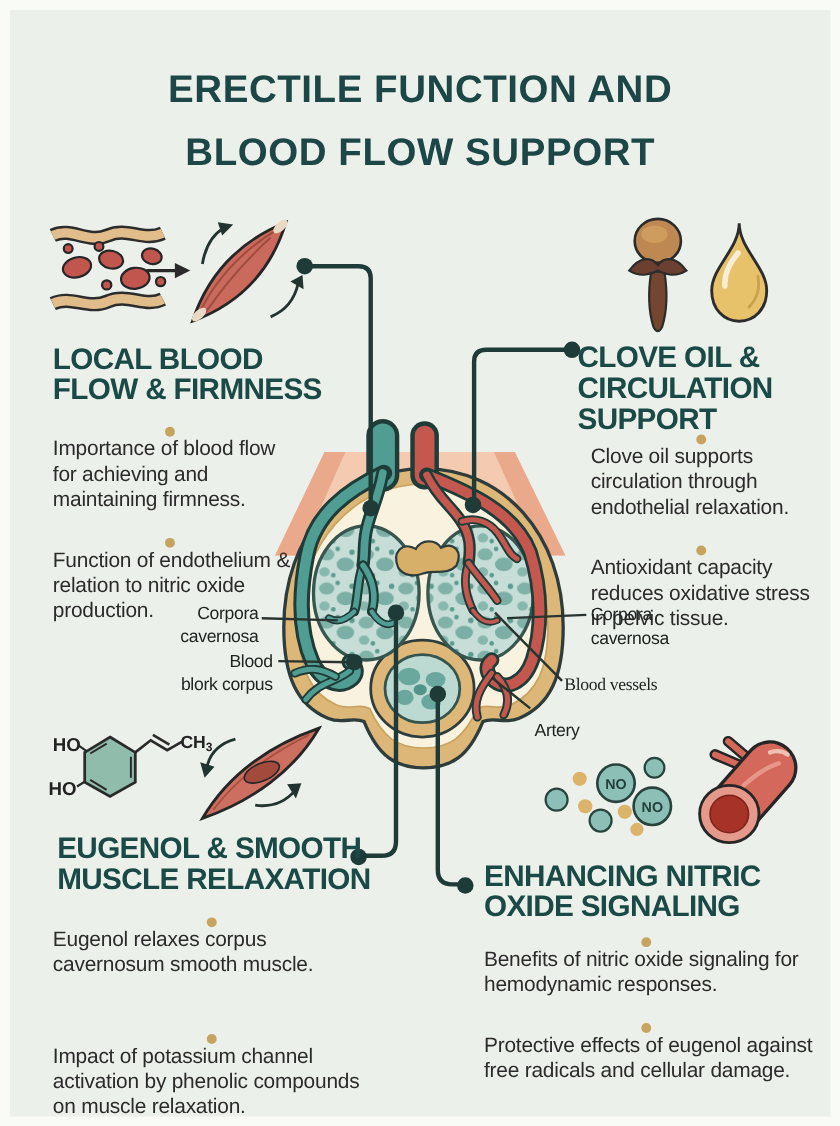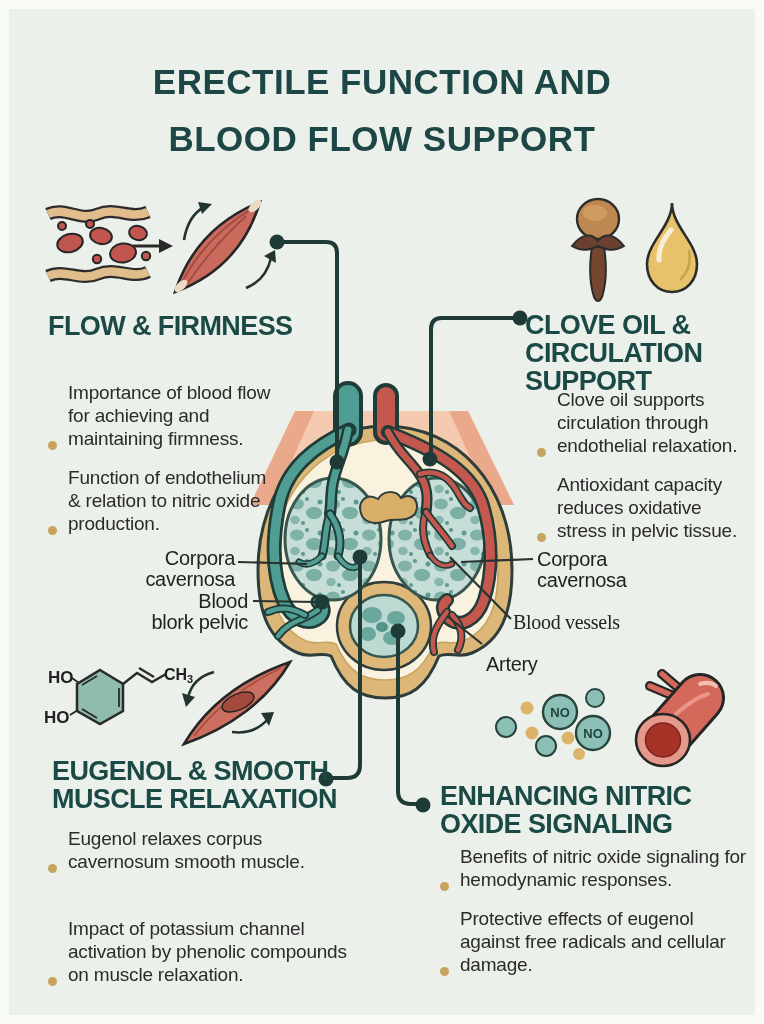--- a/index.html
+++ b/index.html
@@ -16,30 +16,30 @@
     left:0;top:44px;width:746px;text-align:center;
     color:#1d4746;font-weight:700;font-size:35px;line-height:57px;
     letter-spacing:.5px;
   }
   .sec-heading{
     color:#1b4a46;font-weight:700;font-size:27px;line-height:28px;
     letter-spacing:-0.6px;
   }
   .sec-heading span{display:block;}
   .bullets{display:flex;flex-direction:column;gap:16px;}
-  .bullet{display:flex;align-items:flex-end;}
+  .bullet{display:flex;align-items:center;flex-direction:column;}
   .bullet .dot{
     flex:0 0 auto;width:9px;height:9px;border-radius:50%;
     background:#c7a360;margin:7px 11px 0 0;
   }
   .bullet .txt{
     color:#2b2b2b;font-size:19px;line-height:23px;letter-spacing:-0.2px;
   }
   .diag-label{
-    color:#202523;font-size:20px;line-height:21px;letter-spacing:-0.3px;
+    color:#202523;font-size:16px;line-height:21px;letter-spacing:-0.3px;
   }
   .diag-label span{display:block;}
   .ra{text-align:right;}
   svg{position:absolute;left:0;top:0;}
 </style>
 </head>
 <body>
 
 <div class="poster">
 
@@ -250,20 +250,21 @@
       <circle cx="423" cy="805" r="7.5"></circle>
     </g>
   </svg>
 
   <div class="abs title">
     <span style="display:block;">ERECTILE FUNCTION AND</span>
     <span style="display:block;">BLOOD FLOW SUPPORT</span>
   </div>
 
   <div class="abs sec-heading" style="left:39px;top:303px;width:270px;">
+    <span>LOCAL BLOOD</span>
     <span>FLOW &amp; FIRMNESS</span>
   </div>
   <div class="abs bullets" style="left:39px;top:372px;width:224px;">
     <div class="bullet">
         <span class="dot"></span>
         <span class="txt">Importance of blood flow for achieving and maintaining firmness.</span>
       </div>
     <div class="bullet">
         <span class="dot"></span>
         <span class="txt">Function of endothelium &amp; relation to nitric oxide production.</span>
@@ -315,21 +316,21 @@
         <span class="txt">Protective effects of eugenol against free radicals and cellular damage.</span>
       </div>
   </div>
 
   <div class="abs diag-label ra" style="left:101px;top:539px;width:125px;">
     <span>Corpora</span>
     <span>cavernosa</span>
   </div>
   <div class="abs diag-label ra" style="left:101px;top:582px;width:138px;">
     <span>Blood</span>
-    <span>blork pelvic</span>
+    <span>blork corpus</span>
   </div>
   <div class="abs diag-label" style="left:528px;top:540px;width:120px;">
     <span>Corpora</span>
     <span>cavernosa</span>
   </div>
   <div class="abs diag-label" style="left:504px;top:603px;width:140px;font-family:Liberation Serif, serif;">
     <span>Blood vessels</span>
   </div>
   <div class="abs diag-label" style="left:477px;top:629px;width:90px;margin-top:16px;">
     <span>Artery</span>

